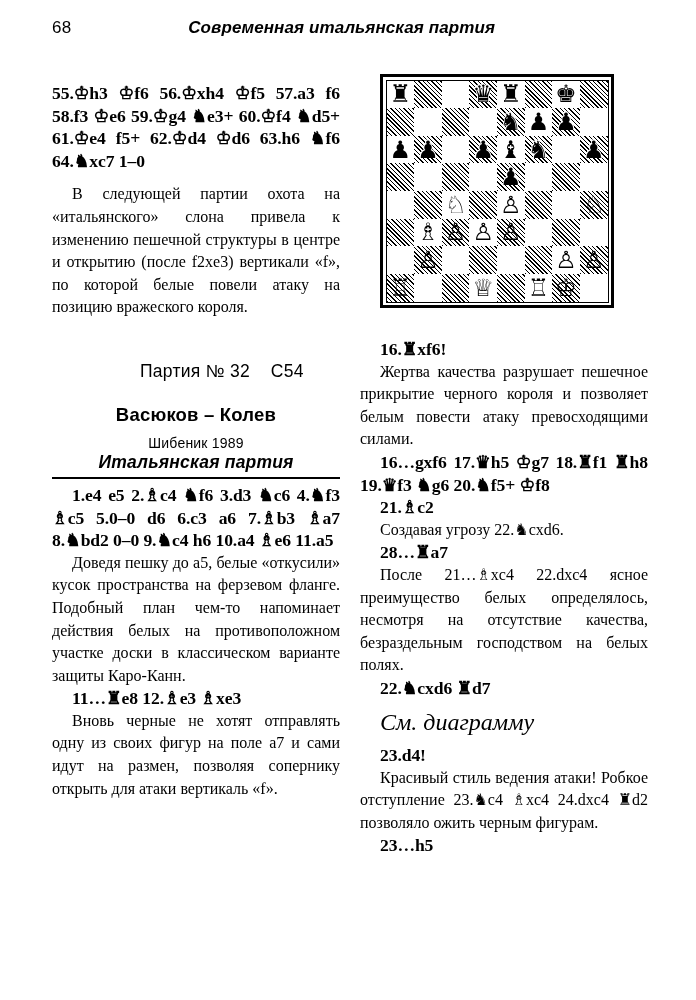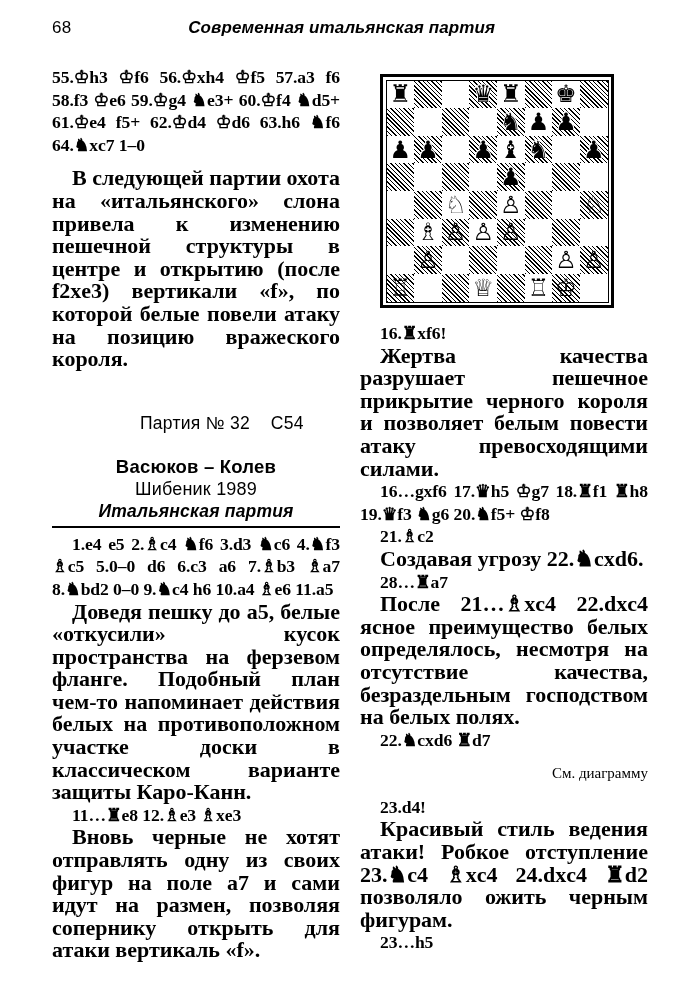--- a/index.html
+++ b/index.html
@@ -38,42 +38,41 @@
     margin-right:28px;
   }
   
   .cols{
     position:absolute;
     top:66px;left:52px;
     width:596px;height:918px;
   }
   .col{
     position:absolute;
-    top:0;width:288px;
+    top:16px;width:288px;
   }
   .col-left{left:0;}
   .col-right{left:308px;}
 
   p{margin:0;}
   .moves{
     font-weight:bold;
     font-size:17.6px;
     line-height:22.6px;
     text-align:justify;
     text-indent:20px;
     letter-spacing:-.1px;
   }
   .moves.no-indent{text-indent:0;}
   .prose{
-    font-size:22px;
+    font-size:16px;
     line-height:22.6px;
     text-align:justify;
     text-indent:20px;
     hyphens:manual;
-    font-weight:bold;
   }
   .prose.last,.moves.last{text-align:left;}
   .gap{height:11px;}
   .gap-sm{height:5px;}
   .gap-lg{height:17px;}
 
   
   .game-head{
     text-align:center;
     font-family:"Liberation Sans", sans-serif;
@@ -84,41 +83,41 @@
     letter-spacing:.3px;
     white-space:pre;
   }
   .game-head .players{
     font-size:18.5px;
     font-weight:bold;
     letter-spacing:.2px;
     margin-top:1px;
   }
   .game-head .place{
-    font-size:18px;
+    font-size:14px;
     letter-spacing:.2px;
-    margin-top:1px;
+    margin-top:9px;
   }
   .game-head .opening{
     font-size:17.5px;
     font-style:italic;
     font-weight:600;
     letter-spacing:.2px;
     margin-top:1px;
   }
   .rule{
     border:0;border-top:2.4px solid #000;
     margin:4px 0 0 0;
     width:100%;
   }
   .see-diagram{
-    font-size:15px;
+    font-style:italic;
+    font-size:24px;
     line-height:22.6px;
     text-indent:20px;
-    text-align:right;
   }
 
   
   .diagram-wrap{
     position:absolute;
     left:380px;top:74px;
     width:234px;height:234px;
   }
   .board-frame{
     width:100%;height:100%;

